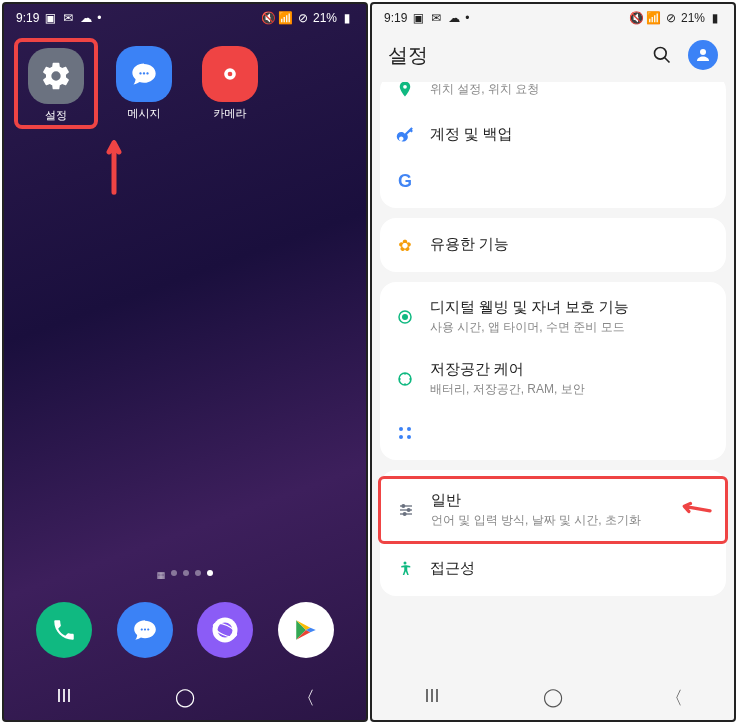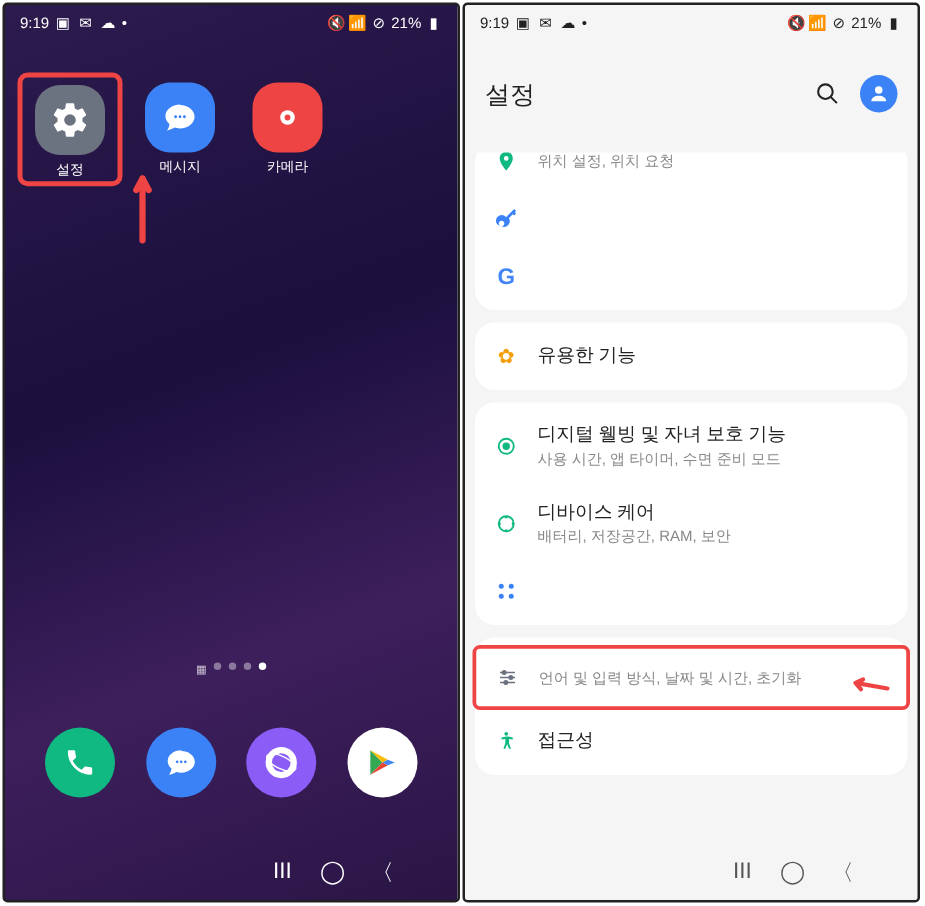--- a/index.html
+++ b/index.html
@@ -1,17 +1,17 @@
 <!DOCTYPE html>
 <html><head>
   <meta charset="utf-8">
   <style>
     * { box-sizing: border-box; margin: 0; padding: 0; }
     body { font-family: -apple-system, sans-serif; background: #fff; display: flex; gap: 2px; padding: 2px; }
-    .screen { width: 366px; height: 720px; border: 2px solid #222; border-radius: 4px; overflow: hidden; position: relative; gap: 20px; }
+    .screen { width: 366px; height: 720px; border: 2px solid #222; border-radius: 4px; overflow: hidden; position: relative; }
     
     
     .status-bar { height: 28px; display: flex; justify-content: space-between; align-items: center; padding: 0 12px; font-size: 12px; font-weight: 500; }
     .status-left { display: flex; align-items: center; gap: 4px; }
     .status-right { display: flex; align-items: center; gap: 3px; }
     .status-icon { width: 14px; height: 14px; display: inline-flex; align-items: center; justify-content: center; }
     
     
     .home-screen { background: linear-gradient(160deg, #2d1b4e 0%, #1a0f3d 40%, #3d1f5c 70%, #2a1545 100%); color: #fff; display: flex; flex-direction: column; }
     .home-screen .status-bar { color: #fff; }
@@ -25,21 +25,21 @@
     .highlight-box { border: 4px solid #ef4444; border-radius: 8px; padding: 6px 4px 2px; margin: -8px -6px -4px; }
     .page-dots { display: flex; justify-content: center; gap: 6px; margin-top: auto; padding: 10px; }
     .dot { width: 6px; height: 6px; border-radius: 50%; background: rgba(255,255,255,0.4); }
     .dot.active { background: #fff; }
     .dock { display: flex; justify-content: space-around; padding: 12px 20px 18px; }
     .dock-icon { width: 56px; height: 56px; border-radius: 50%; display: flex; align-items: center; justify-content: center; }
     .dock-phone { background: #10b981; }
     .dock-msg { background: #3b82f6; }
     .dock-web { background: #8b5cf6; }
     .dock-play { background: #fff; }
-    .nav-bar { display: flex; justify-content: flex-end; padding: 10px 40px; }
+    .nav-bar { display: flex; justify-content: space-between; padding: 10px 40px; }
     .nav-btn { color: #fff; font-size: 18px; width: 40px; text-align: center; }
     .home-screen .nav-btn { color: #fff; }
     
     .arrow { position: absolute; width: 60px; height: 60px; }
     .arrow1 { top: 130px; left: 80px; transform: rotate(-45deg); }
     .arrow2 { bottom: 100px; right: 30px; transform: rotate(-30deg); }
     
     
     .settings-screen { background: #f5f5f5; color: #222; display: flex; flex-direction: column; }
     .settings-screen .status-bar { color: #222; }
@@ -206,20 +206,21 @@
           <div class="item-sub">위치 설정, 위치 요청</div>
         </div>
       </div>
       <div class="settings-item">
         <div class="item-icon" style="color:#3b82f6">
           <svg width="18" height="18" viewBox="0 0 24 24" fill="currentColor">
               <path d="M7 14c-1.66 0-3 1.34-3 3s1.34 3 3 3s3-1.34 3-3s-1.34-3-3-3m5.66-4.66l7.78-7.78l2.12 2.12l-1.41 1.41l1.41 1.42l-2.12 2.12l-1.41-1.41l-4.25 4.24A6 6 0 0 1 7 20a6 6 0 0 1-6-6a6 6 0 0 1 6-6c1.93 0 3.64.91 4.75 2.32"></path>
             </svg>
         </div>
         <div class="item-text">
+          <div class="item-title">계정 및 백업</div>
         </div>
       </div>
       <div class="settings-item">
         <div class="item-icon" style="color:#4285f4;font-weight:bold;font-size:18px">G</div>
       </div>
     </div>
 
     <div class="settings-group">
       <div class="settings-item">
         <div class="item-icon" style="color:#f59e0b">✿</div>
@@ -243,21 +244,21 @@
         </div>
       </div>
       <div class="settings-item">
         <div class="item-icon" style="color:#10b981">
           <svg width="18" height="18" viewBox="0 0 24 24" fill="none" stroke="currentColor" stroke-width="2">
               <circle cx="12" cy="12" r="8"></circle>
               <path d="M12 4 L12 6 M12 18 L12 20 M4 12 L6 12 M18 12 L20 12" stroke-width="3"></path>
             </svg>
         </div>
         <div class="item-text">
-          <div class="item-title">디바이스 케어</div>
+          <div class="item-title">저장공간 케어</div>
           <div class="item-sub">배터리, 저장공간, RAM, 보안</div>
         </div>
       </div>
       <div class="settings-item">
         <div class="item-icon" style="color:#3b82f6">
           <svg width="16" height="16" viewBox="0 0 24 24" fill="currentColor">
               <circle cx="6" cy="6" r="3"></circle>
               <circle cx="18" cy="6" r="3"></circle>
               <circle cx="6" cy="18" r="3"></circle>
               <circle cx="18" cy="18" r="3"></circle>
@@ -272,20 +273,21 @@
           <svg width="16" height="16" viewBox="0 0 24 24" fill="none" stroke="currentColor" stroke-width="2">
               <line x1="3" y1="6" x2="21" y2="6"></line>
               <line x1="3" y1="12" x2="21" y2="12"></line>
               <line x1="3" y1="18" x2="21" y2="18"></line>
               <circle cx="8" cy="6" r="2" fill="currentColor"></circle>
               <circle cx="16" cy="12" r="2" fill="currentColor"></circle>
               <circle cx="10" cy="18" r="2" fill="currentColor"></circle>
             </svg>
         </div>
         <div class="item-text">
+          <div class="item-title">일반</div>
           <div class="item-sub">언어 및 입력 방식, 날짜 및 시간, 초기화</div>
         </div>
       </div>
       <svg class="arrow arrow2" viewBox="0 0 60 60" style="position:absolute;top:20px;right:8px;width:40px;height:40px">
           <path d="M45 40 L15 15 M15 15 L25 16 M15 15 L17 25" stroke="#ef4444" stroke-width="5" fill="none" stroke-linecap="round"></path>
         </svg>
       <div class="settings-item">
         <div class="item-icon" style="color:#10b981">
           <svg width="18" height="18" viewBox="0 0 24 24" fill="currentColor">
               <circle cx="12" cy="4" r="2"></circle>

